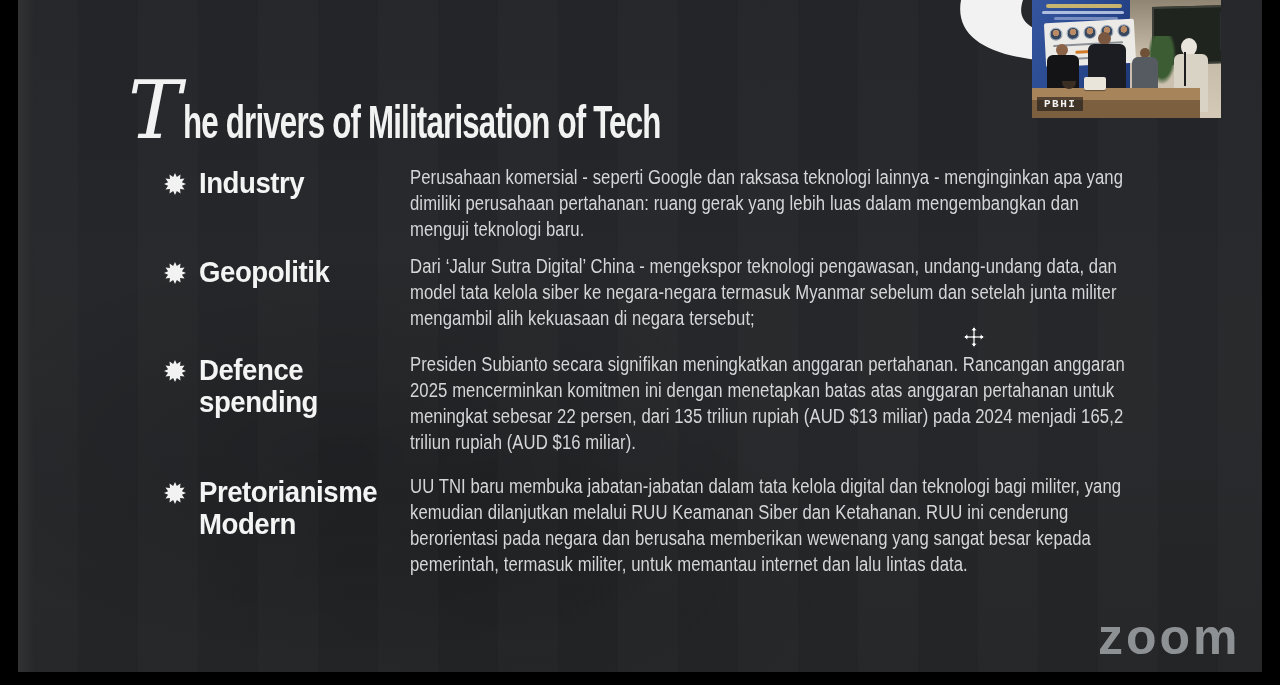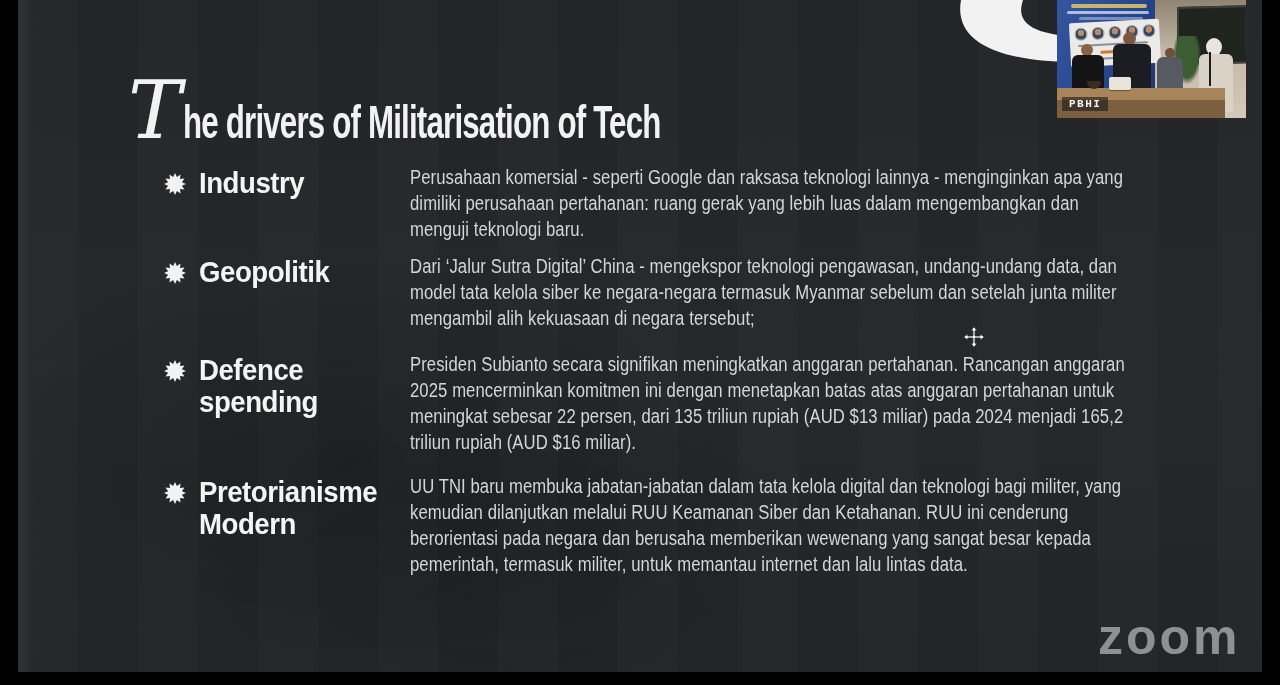--- a/index.html
+++ b/index.html
@@ -53,21 +53,21 @@
   .bullet-text {
     position: absolute; left: 392px; top: 0; width: 852px;
     font-size: 19.5px; line-height: 26px; color: #d4d6d8; letter-spacing: 0.1px;
     transform: scaleX(0.855); transform-origin: left top;
   }
 
   .move-cursor { position: absolute; left: 944px; top: 325px; }
 
   
   .video-thumb {
-    position: absolute; left: 1057px; top: 0; width: 189px; height: 118px;
+    position: absolute; left: 1032px; top: 0; width: 189px; height: 118px;
     overflow: hidden; background: #4d7c0f; z-index: 5; cursor: pointer;
   }
   .vt-banner {
     position: absolute; left: 0; top: 0; width: 98px; height: 118px;
     background: linear-gradient(115deg, #35559e 0%, #2a4a92 40%, #1d3674 100%);
   }
   .vt-banner-line { position: absolute; border-radius: 2px; }
   .vt-wall {
     position: absolute; left: 98px; top: 0; width: 107px; height: 118px;
     background: linear-gradient(180deg, #8f8572 0%, #c4baa7 45%, #d3c9b6 100%);

